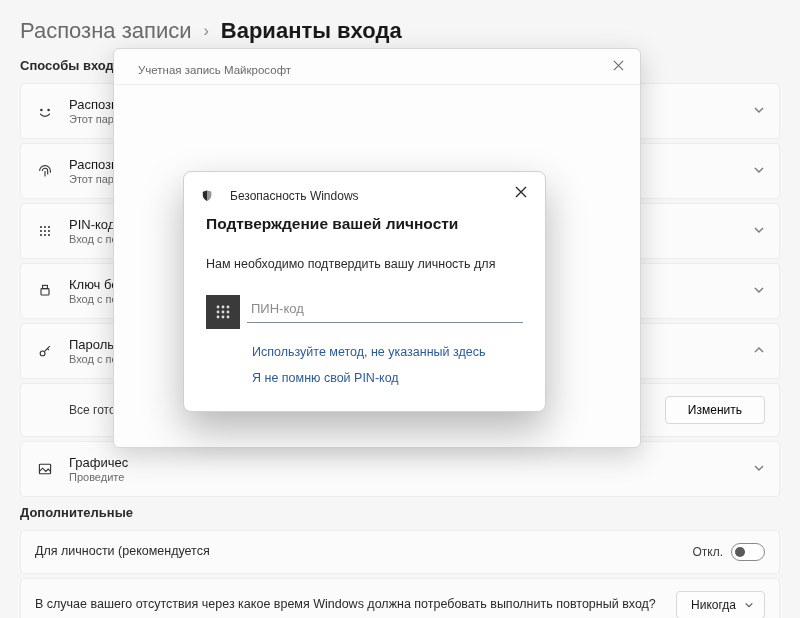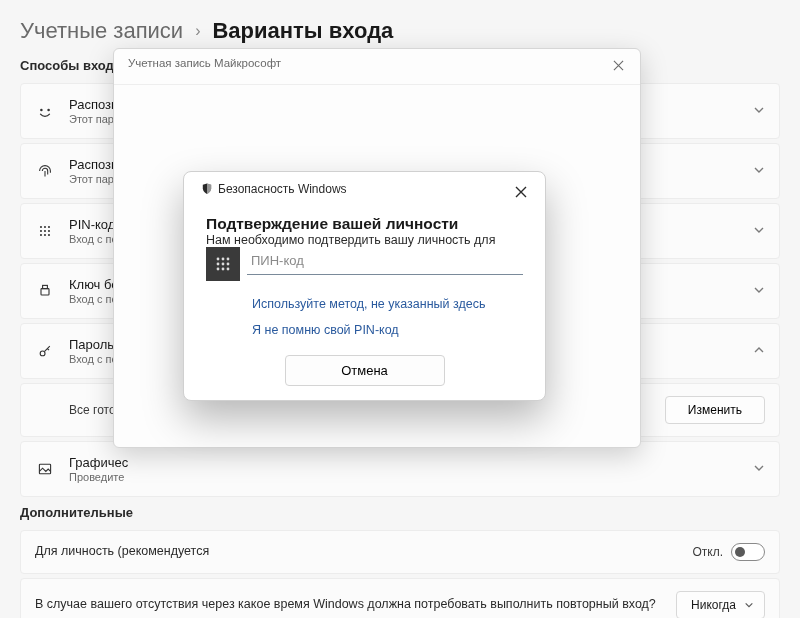--- a/index.html
+++ b/index.html
@@ -90,64 +90,64 @@
     position: absolute;
     left: 113px; top: 48px;
     width: 528px; height: 400px;
     background: #fdfdfd;
     border: 1px solid #d6d6d6;
     border-radius: 6px;
     box-shadow: 0 8px 28px rgba(0,0,0,0.18);
     z-index: 10;
   }
   .ms-head {
-    display: flex; align-items: flex-start; padding: 8px 10px 8px 14px;
+    display: flex; align-items: flex-end; padding: 8px 10px 8px 24px;
     border-bottom: 1px solid #eee;
   }
   .ms-head .title { flex: 1; font-size: 11.5px; color: #6a6a6a; }
   .ms-head .close { color: #6a6a6a; cursor: pointer; padding: 2px 6px; }
 
   
   .sec {
     position: absolute;
     left: 183px; top: 171px;
     width: 363px;
     background: #ffffff;
     border: 1px solid #d0d0d0;
     border-radius: 8px;
     box-shadow: 0 18px 40px rgba(0,0,0,0.28);
     z-index: 20;
     padding-bottom: 14px;
   }
-  .sec-head { display: flex; align-items: flex-start; padding: 10px 12px 6px 16px; gap: 4px; }
+  .sec-head { display: flex; align-items: flex-end; padding: 10px 12px 6px 16px; gap: 16px; }
   .sec-head .shield { width: 14px; height: 14px; }
   .sec-head .title { flex: 1; font-size: 12px; color: #2a2a2a; }
   .sec-head .close { color: #3a3a3a; cursor: pointer; padding: 2px 6px; font-size: 15px; }
   .sec-body { padding: 6px 22px 0 22px; }
-  .sec-body h3 { font-size: 15.5px; font-weight: 600; margin-bottom: 0; }
-  .sec-body .msg { font-size: 12.5px; color: #2a2a2a; }
+  .sec-body h3 { font-size: 15.5px; font-weight: 600; margin-bottom: 24px; }
+  .sec-body .msg { font-size: 12.5px; color: #2a2a2a; margin-bottom: 24px; }
   .pin-row { display: flex; gap: 7px; align-items: flex-start; margin-bottom: 16px; }
   .pin-icon { width: 34px; height: 34px; background: #3a3a3a; display: flex; align-items: center; justify-content: center; flex: 0 0 34px; }
   .pin-input {
     flex: 1; border: none; border-bottom: 1.5px solid #7a8a9a;
     padding: 6px 4px; font-size: 13px; outline: none; background: transparent;
   }
   .pin-input::placeholder { color: #8a8a8a; }
   .link { color: #2a5a9e; font-size: 12.5px; cursor: pointer; margin-left: 46px; display: block; margin-bottom: 12px; }
   .cancel-btn {
     display: block; margin: 18px auto 0 auto; width: 160px; text-align: center;
     background: #fdfdfd; border: 1px solid #d4d4d4; border-radius: 4px;
     padding: 7px 0; font-size: 13px; cursor: pointer;
   }
 </style>
 </head>
 <body>
 
 <div class="breadcrumb">
-  <span class="parent">Учетные записи</span>
+  <span class="parent">Распозна записи</span>
   <span class="sep">›</span>
   <span class="current">Варианты входа</span>
 </div>
 
 <div class="section-title">Способы входа</div>
 
 <div class="list">
 
   <div class="item">
     <span class="icon">
@@ -255,21 +255,21 @@
     </div>
     <span class="chev"><svg width="12" height="12" viewBox="0 0 12 12">
           <path d="M2 4l4 4 4-4" stroke="currentColor" stroke-width="1.4" fill="none"></path>
         </svg></span>
   </div>
 </div>
 
 <div class="section-title" style="margin-top:4px">Дополнительные</div>
 
 <div class="setting-row">
-  <div class="label">Для личность
+  <div class="label">Для личности
 (рекомендуется</div>
   <div class="toggle-group">
     <span style="font-size:12px;color:#3a3a3a">Откл.</span>
     <div class="toggle"></div>
   </div>
 </div>
 
 <div class="setting-row">
   <div class="label">В случае вашего отсутствия через какое время Windows должна потребовать выполнить повторный вход?</div>
   <div class="select">
@@ -320,15 +320,14 @@
             <circle cx="15" cy="10" r="1.4"></circle>
             <circle cx="5" cy="15" r="1.4"></circle>
             <circle cx="10" cy="15" r="1.4"></circle>
             <circle cx="15" cy="15" r="1.4"></circle>
           </svg>
       </div>
       <input class="pin-input" type="password" placeholder="ПИН-код" style="">
     </div>
     <a class="link">Используйте метод, не указанный здесь</a>
     <a class="link">Я не помню свой PIN-код</a>
-    <button class="cancel-btn">Отмена</button>
   </div>
 </div>
 
 </body></html>

